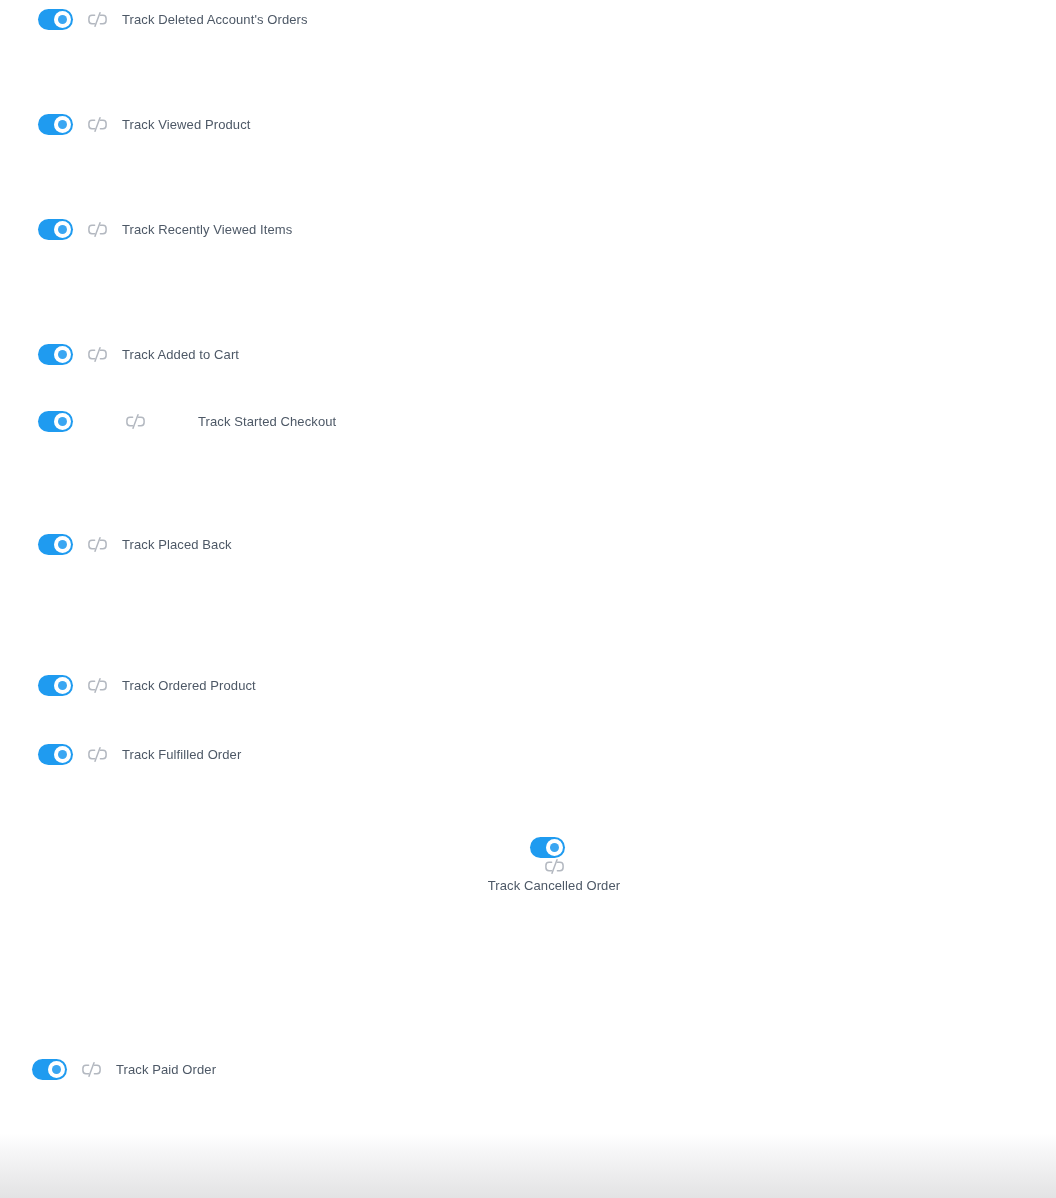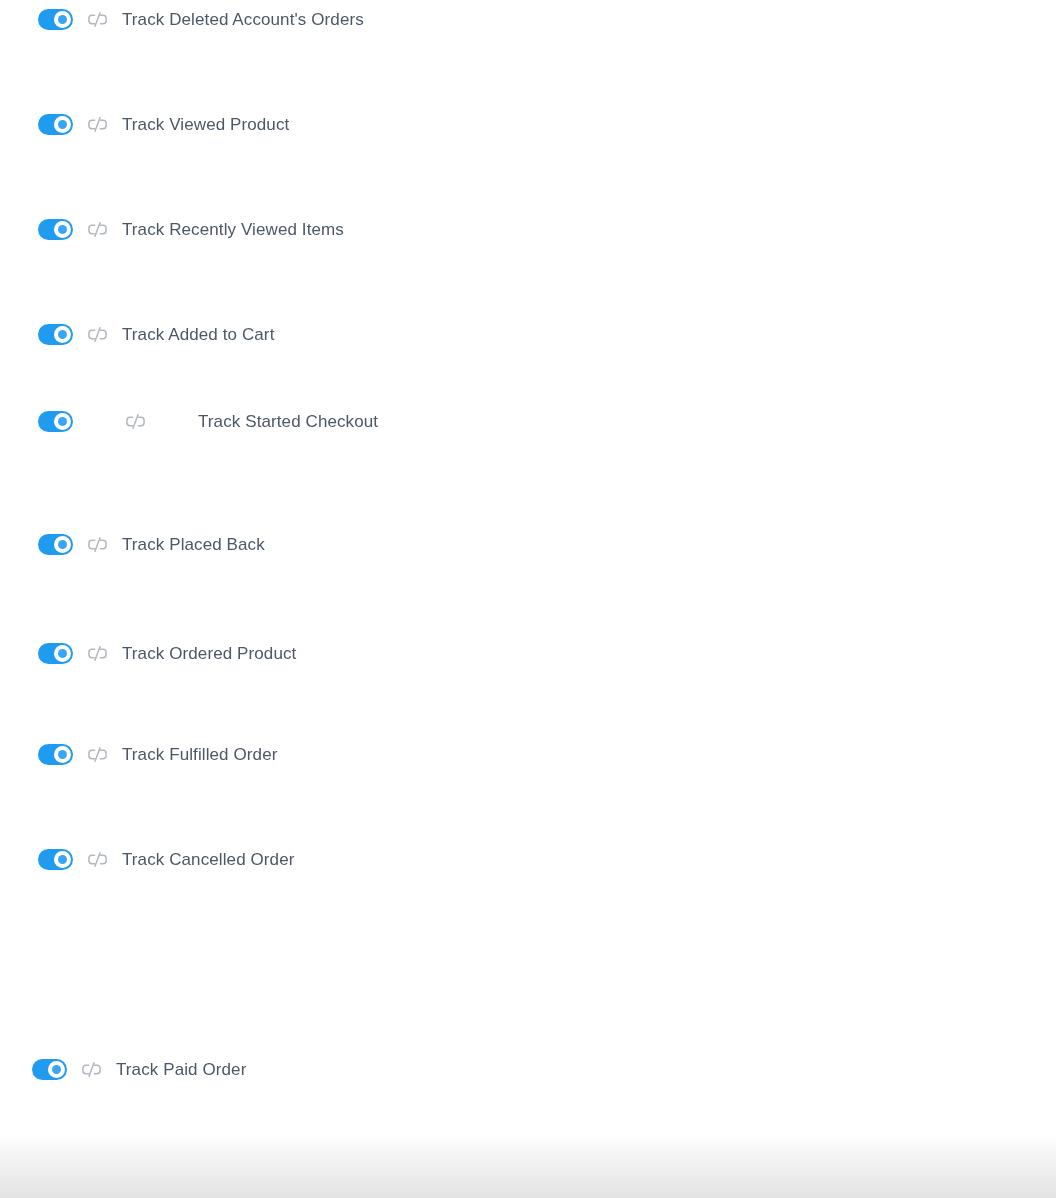--- a/index.html
+++ b/index.html
@@ -80,21 +80,21 @@
     height: 17px;
     margin-left: 14px;
     display: block;
     color: #b3b8c0;
   }
   .link-icon svg { display: block; width: 21px; height: 17px; }
 
   
   .row-label {
     margin-left: 14px;
-    font-size: 17px;
+    font-size: 13px;
     line-height: 21px;
     color: #4d5866;
     letter-spacing: 0.1px;
     white-space: nowrap;
     font-weight: 400;
   }
 
   
   .bottom-fade {
     position: absolute;
@@ -147,21 +147,21 @@
         </div>
         <span class="link-icon">
           <svg viewBox="0 0 21 17" fill="none" xmlns="http://www.w3.org/2000/svg" aria-hidden="true">
             <path d="M7.6 4.2H5.0C3.25 4.2 1.9 5.6 1.9 7.4v2.2c0 1.8 1.35 3.2 3.1 3.2h2.6" stroke="currentColor" stroke-width="1.5" stroke-linecap="round" stroke-linejoin="round"></path>
             <path d="M13.4 4.2h2.6c1.75 0 3.1 1.4 3.1 3.2v2.2c0 1.8-1.35 3.2-3.1 3.2h-2.6" stroke="currentColor" stroke-width="1.5" stroke-linecap="round" stroke-linejoin="round"></path>
             <path d="M13.0 1.7L8.0 15.3" stroke="currentColor" stroke-width="1.5" stroke-linecap="round"></path>
           </svg>
         </span>
         <span class="row-label">Track Recently Viewed Items</span>
       </div>
-      <div class="setting-row" style="top: 312px; text-align: right;">
+      <div class="setting-row" style="top: 332px; text-align: right;">
         <div class="toggle" role="switch" aria-checked="true" aria-label="Track Added to Cart">
           <div class="knob"></div>
         </div>
         <span class="link-icon">
           <svg viewBox="0 0 21 17" fill="none" xmlns="http://www.w3.org/2000/svg" aria-hidden="true">
             <path d="M7.6 4.2H5.0C3.25 4.2 1.9 5.6 1.9 7.4v2.2c0 1.8 1.35 3.2 3.1 3.2h2.6" stroke="currentColor" stroke-width="1.5" stroke-linecap="round" stroke-linejoin="round"></path>
             <path d="M13.4 4.2h2.6c1.75 0 3.1 1.4 3.1 3.2v2.2c0 1.8-1.35 3.2-3.1 3.2h-2.6" stroke="currentColor" stroke-width="1.5" stroke-linecap="round" stroke-linejoin="round"></path>
             <path d="M13.0 1.7L8.0 15.3" stroke="currentColor" stroke-width="1.5" stroke-linecap="round"></path>
           </svg>
         </span>
@@ -186,21 +186,21 @@
         </div>
         <span class="link-icon">
           <svg viewBox="0 0 21 17" fill="none" xmlns="http://www.w3.org/2000/svg" aria-hidden="true">
             <path d="M7.6 4.2H5.0C3.25 4.2 1.9 5.6 1.9 7.4v2.2c0 1.8 1.35 3.2 3.1 3.2h2.6" stroke="currentColor" stroke-width="1.5" stroke-linecap="round" stroke-linejoin="round"></path>
             <path d="M13.4 4.2h2.6c1.75 0 3.1 1.4 3.1 3.2v2.2c0 1.8-1.35 3.2-3.1 3.2h-2.6" stroke="currentColor" stroke-width="1.5" stroke-linecap="round" stroke-linejoin="round"></path>
             <path d="M13.0 1.7L8.0 15.3" stroke="currentColor" stroke-width="1.5" stroke-linecap="round"></path>
           </svg>
         </span>
         <span class="row-label">Track Placed Back</span>
       </div>
-      <div class="setting-row" style="top: 631px; text-align: right;">
+      <div class="setting-row" style="top: 663px; text-align: right;">
         <div class="toggle" role="switch" aria-checked="true" aria-label="Track Ordered Product">
           <div class="knob"></div>
         </div>
         <span class="link-icon">
           <svg viewBox="0 0 21 17" fill="none" xmlns="http://www.w3.org/2000/svg" aria-hidden="true">
             <path d="M7.6 4.2H5.0C3.25 4.2 1.9 5.6 1.9 7.4v2.2c0 1.8 1.35 3.2 3.1 3.2h2.6" stroke="currentColor" stroke-width="1.5" stroke-linecap="round" stroke-linejoin="round"></path>
             <path d="M13.4 4.2h2.6c1.75 0 3.1 1.4 3.1 3.2v2.2c0 1.8-1.35 3.2-3.1 3.2h-2.6" stroke="currentColor" stroke-width="1.5" stroke-linecap="round" stroke-linejoin="round"></path>
             <path d="M13.0 1.7L8.0 15.3" stroke="currentColor" stroke-width="1.5" stroke-linecap="round"></path>
           </svg>
         </span>
@@ -212,21 +212,21 @@
         </div>
         <span class="link-icon">
           <svg viewBox="0 0 21 17" fill="none" xmlns="http://www.w3.org/2000/svg" aria-hidden="true">
             <path d="M7.6 4.2H5.0C3.25 4.2 1.9 5.6 1.9 7.4v2.2c0 1.8 1.35 3.2 3.1 3.2h2.6" stroke="currentColor" stroke-width="1.5" stroke-linecap="round" stroke-linejoin="round"></path>
             <path d="M13.4 4.2h2.6c1.75 0 3.1 1.4 3.1 3.2v2.2c0 1.8-1.35 3.2-3.1 3.2h-2.6" stroke="currentColor" stroke-width="1.5" stroke-linecap="round" stroke-linejoin="round"></path>
             <path d="M13.0 1.7L8.0 15.3" stroke="currentColor" stroke-width="1.5" stroke-linecap="round"></path>
           </svg>
         </span>
         <span class="row-label">Track Fulfilled Order</span>
       </div>
-      <div class="setting-row" style="top: 837px;">
+      <div class="setting-row" style="top: 837px; flex-direction: column;">
         <div class="toggle" role="switch" aria-checked="true" aria-label="Track Cancelled Order">
           <div class="knob"></div>
         </div>
         <span class="link-icon">
           <svg viewBox="0 0 21 17" fill="none" xmlns="http://www.w3.org/2000/svg" aria-hidden="true">
             <path d="M7.6 4.2H5.0C3.25 4.2 1.9 5.6 1.9 7.4v2.2c0 1.8 1.35 3.2 3.1 3.2h2.6" stroke="currentColor" stroke-width="1.5" stroke-linecap="round" stroke-linejoin="round"></path>
             <path d="M13.4 4.2h2.6c1.75 0 3.1 1.4 3.1 3.2v2.2c0 1.8-1.35 3.2-3.1 3.2h-2.6" stroke="currentColor" stroke-width="1.5" stroke-linecap="round" stroke-linejoin="round"></path>
             <path d="M13.0 1.7L8.0 15.3" stroke="currentColor" stroke-width="1.5" stroke-linecap="round"></path>
           </svg>
         </span>

